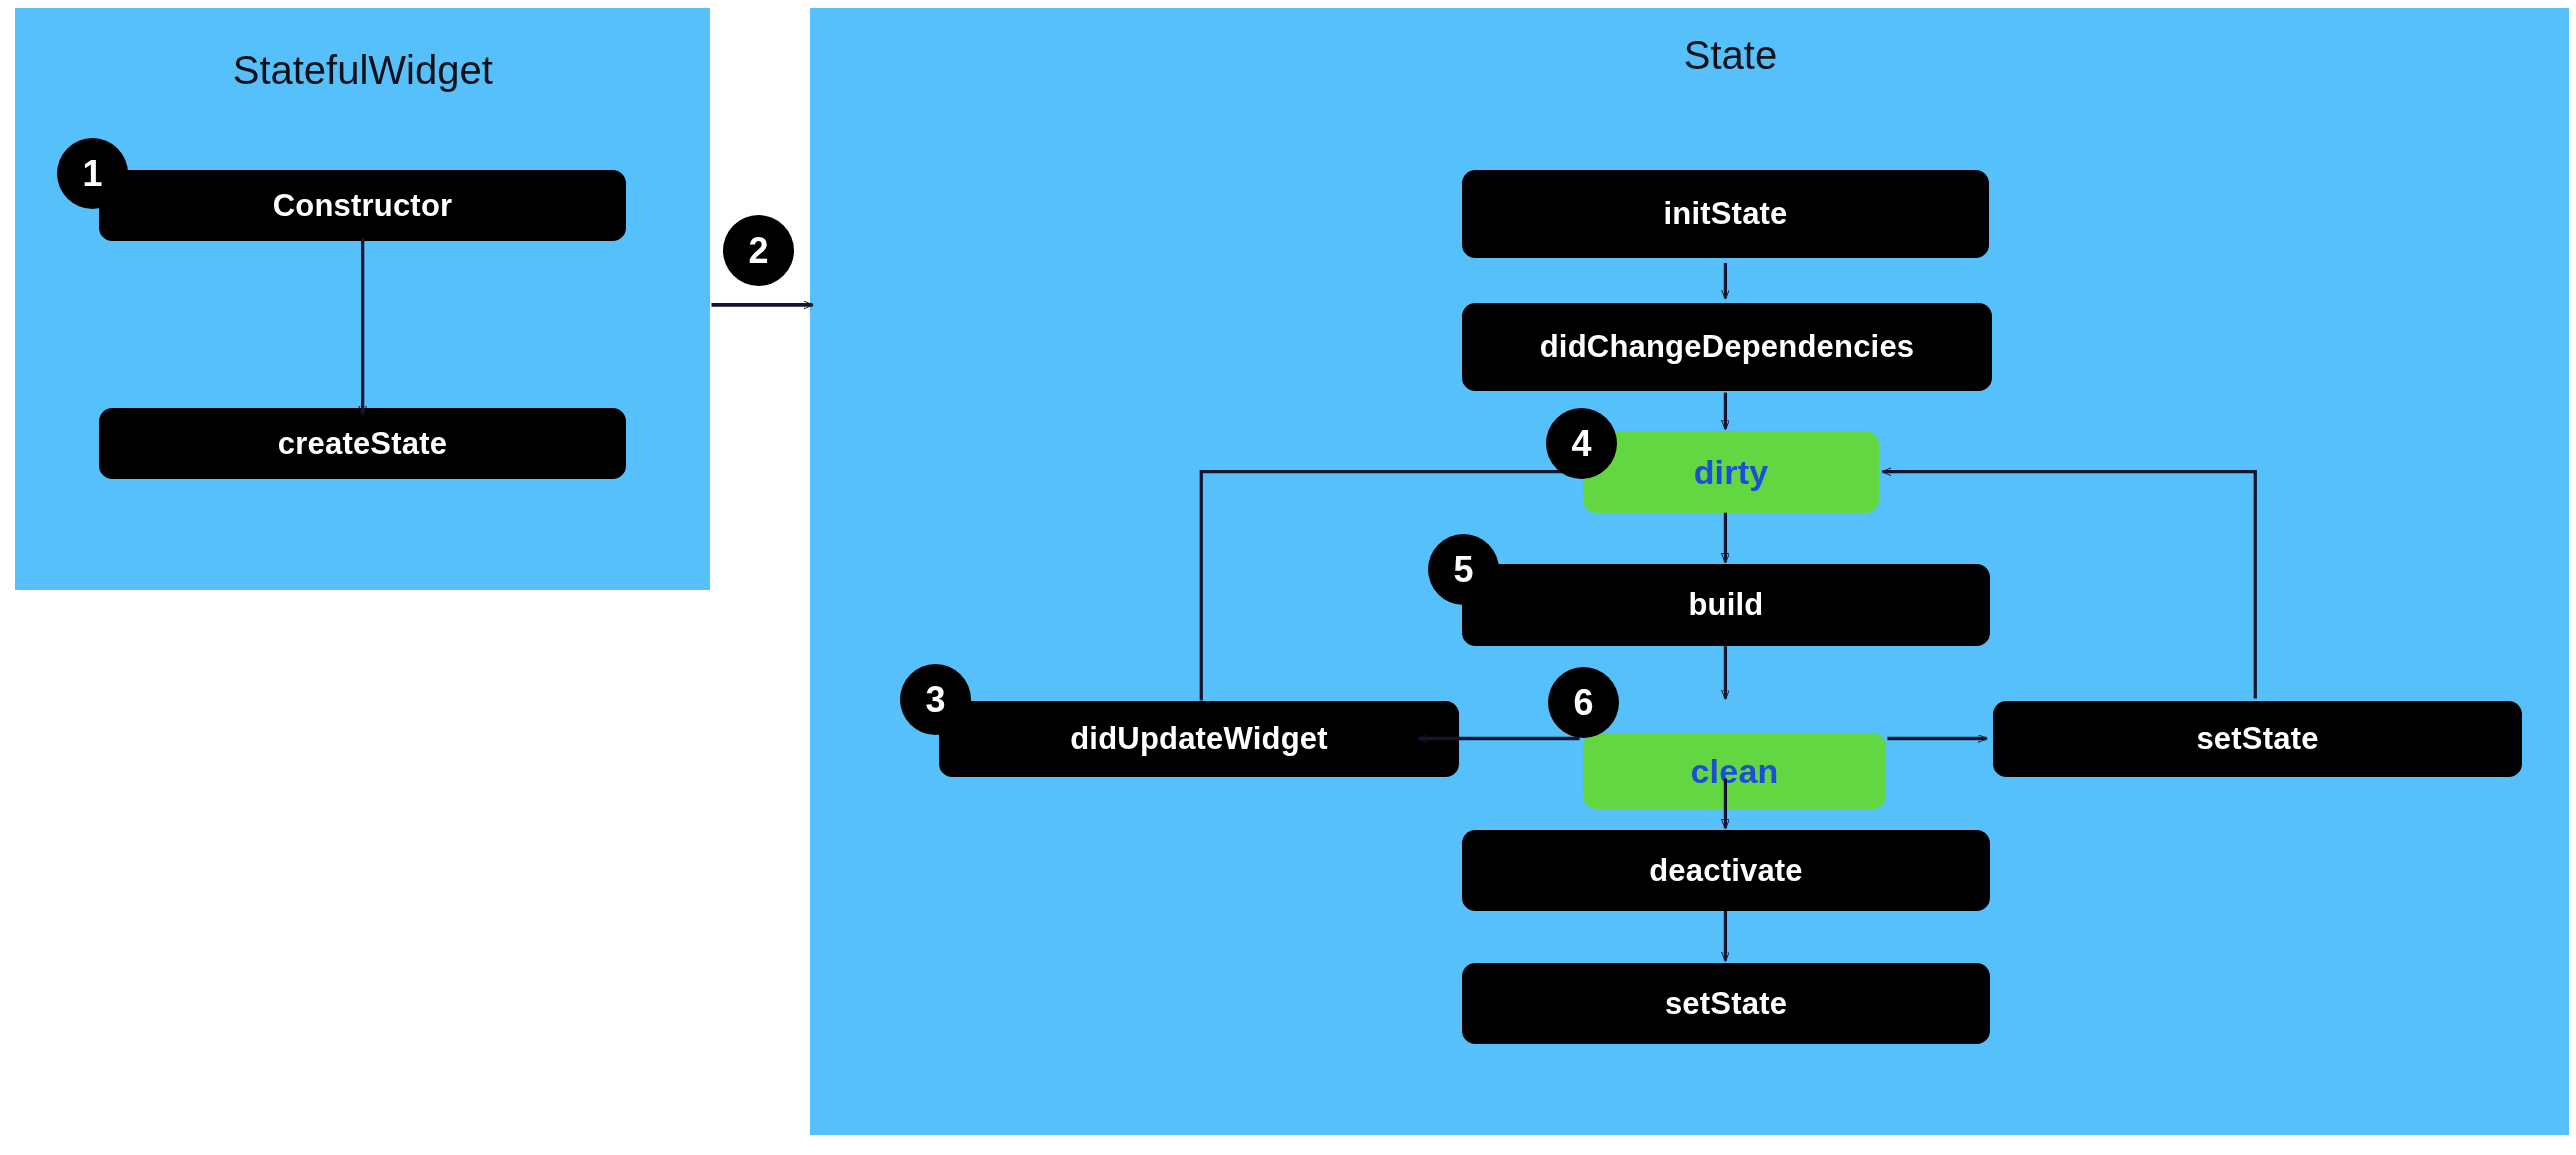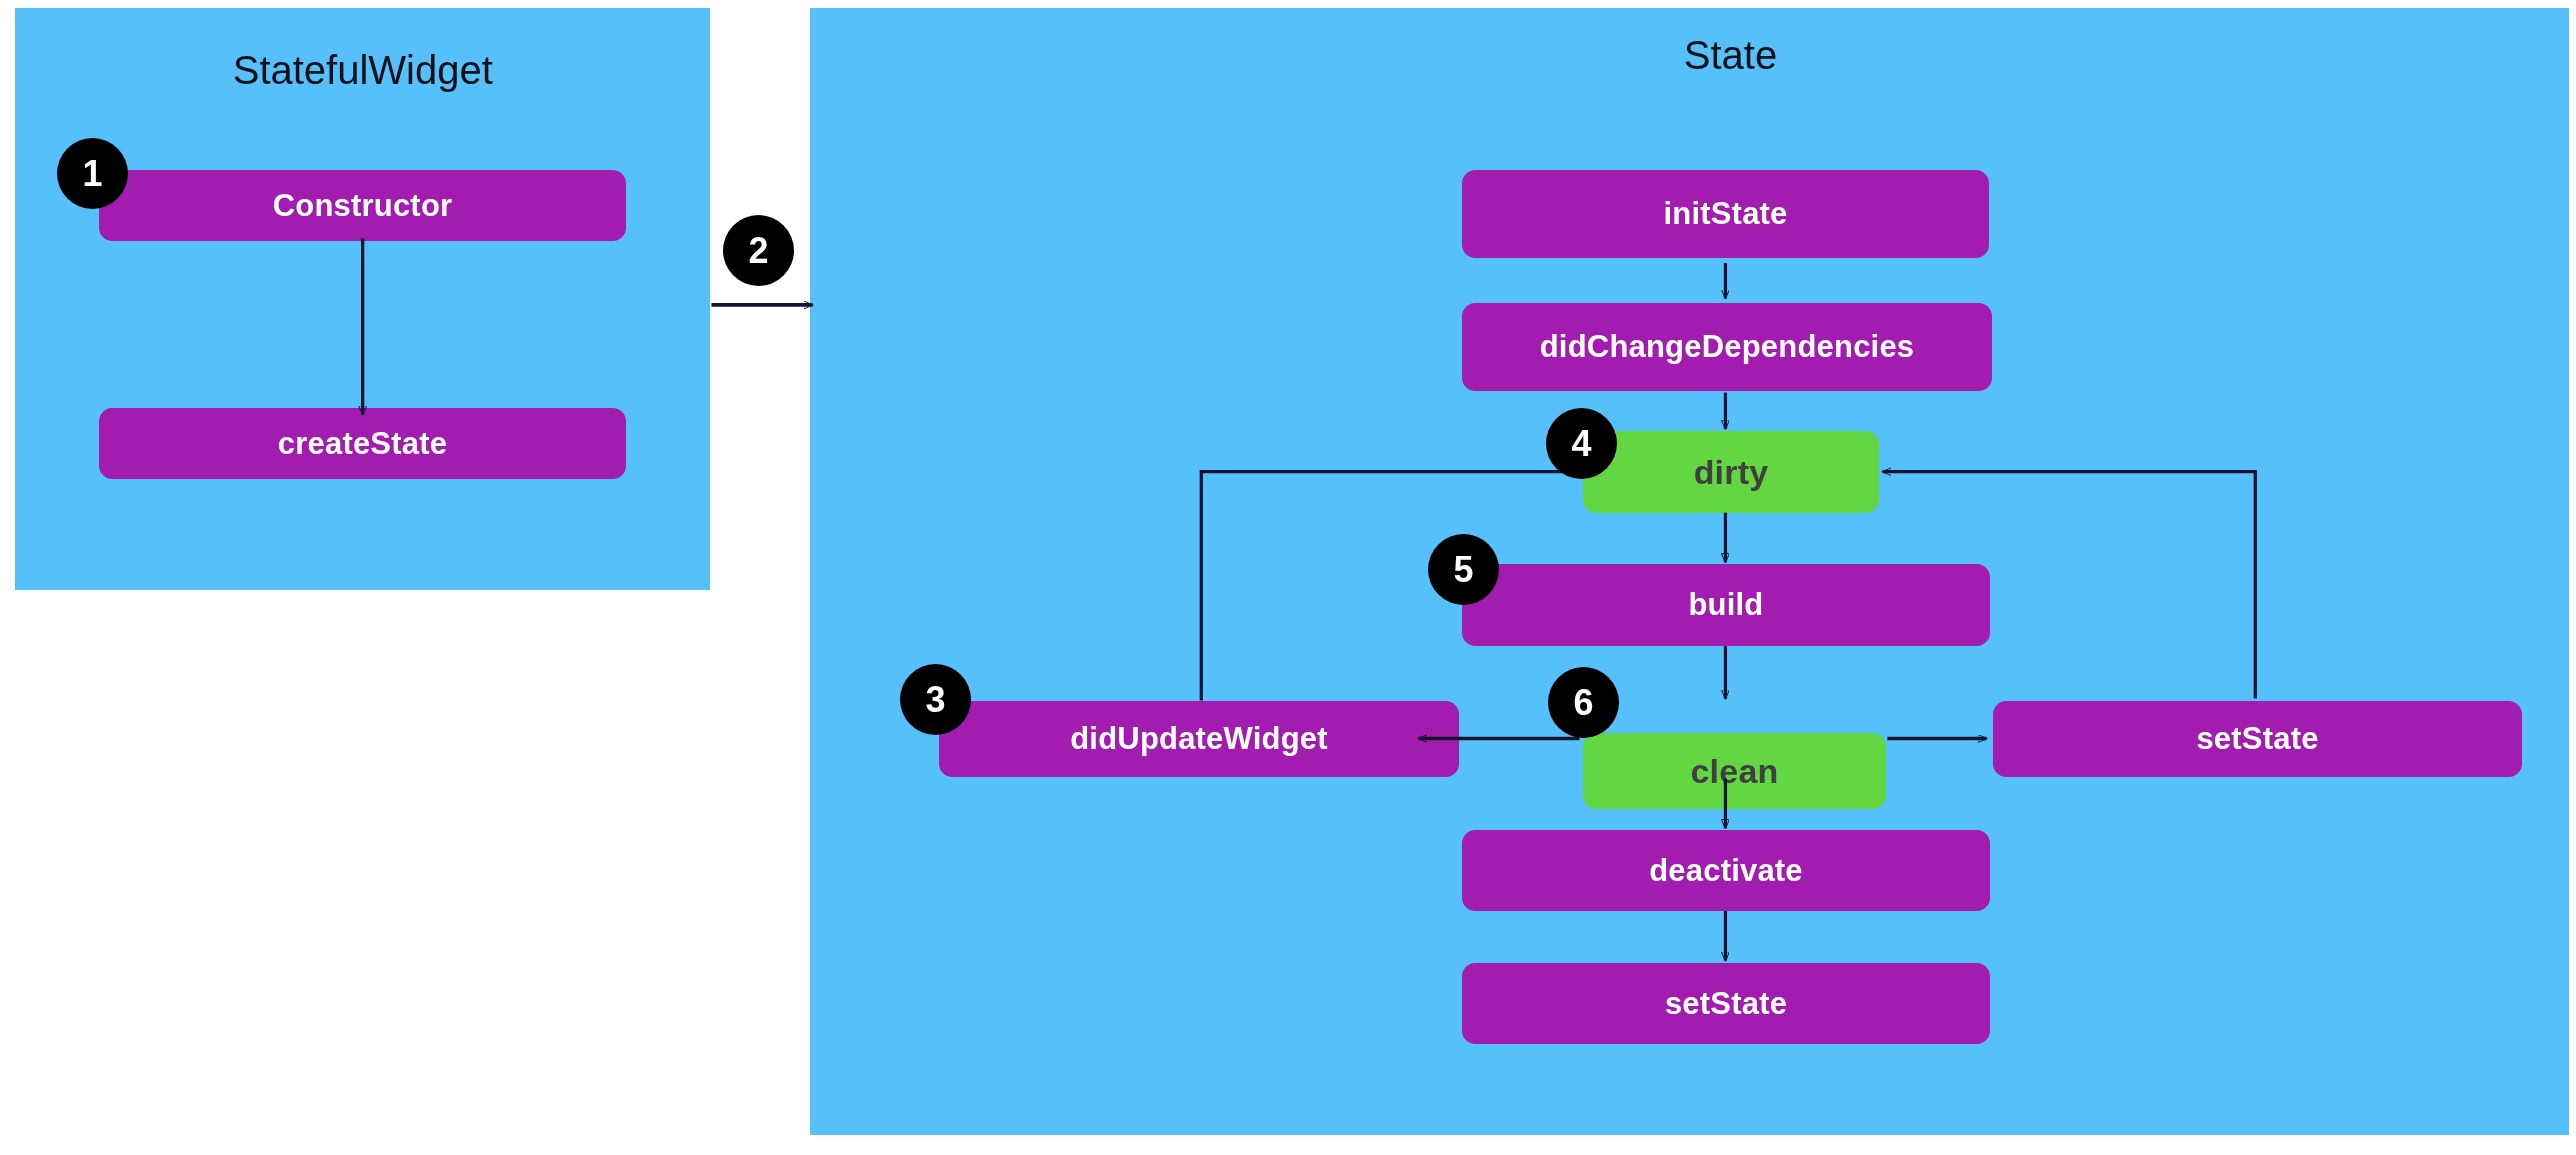--- a/index.html
+++ b/index.html
@@ -5,22 +5,22 @@
   html,body{margin:0;padding:0;background:#ffffff;}
   body{width:2576px;height:1155px;font-family:"Liberation Sans",sans-serif;}
   #stage{position:relative;width:2576px;height:1155px;overflow:hidden;background:#fff;}
 
   .panel{position:absolute;background:#55C0FA;}
   .panel-title{position:absolute;color:#111018;font-weight:400;white-space:nowrap;}
 
   .node{position:absolute;display:flex;align-items:center;justify-content:center;
         border-radius:13.3px;box-sizing:border-box;white-space:nowrap;
         font-weight:bold;letter-spacing:0.2px;}
-  .node.red{background:#a21caf;color:#ffffff;}
-  .node.green{background:#62D742;color:#404040;}
+  .node.red{background:#000000;color:#ffffff;}
+  .node.green{background:#62D742;color:#1d4ed8;}
 
   .badge{position:absolute;border-radius:50%;background:#000000;color:#ffffff;
          display:flex;align-items:center;justify-content:center;
          font-weight:bold;z-index:20;}
 
   svg.edges{position:absolute;left:0;top:0;width:2576px;height:1155px;
             pointer-events:none;z-index:5;}
   svg.edges line, svg.edges polyline, svg.edges path{stroke:#141430;fill:none;}
 </style>
 </head>

